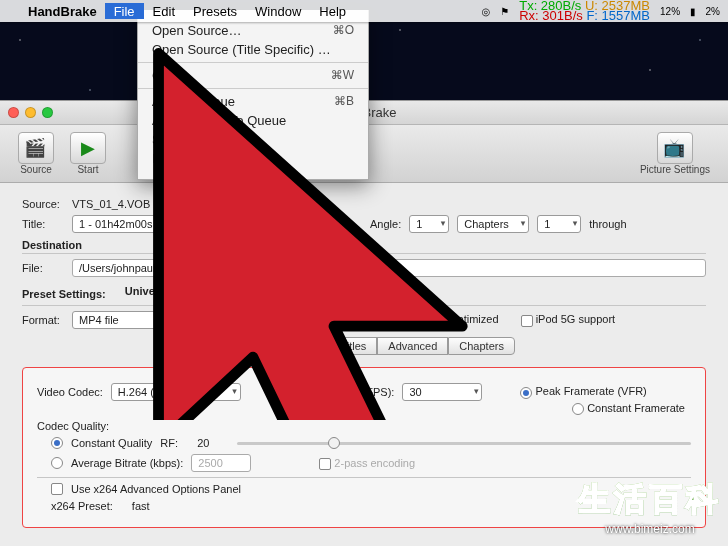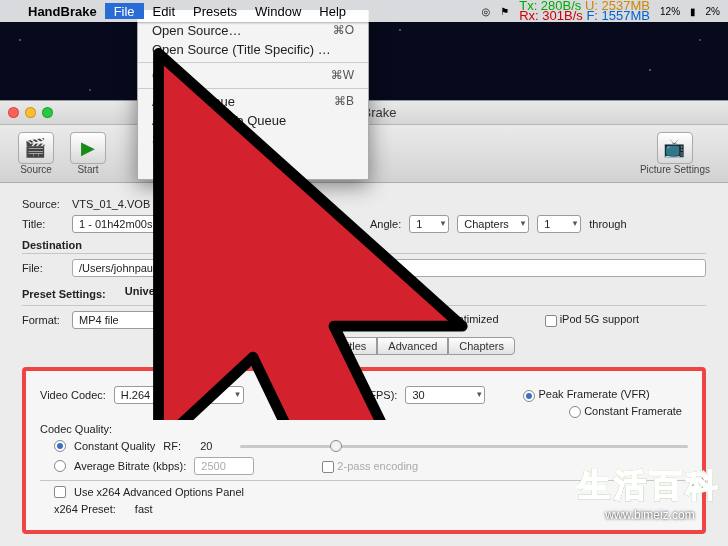--- a/index.html
+++ b/index.html
@@ -51,25 +51,25 @@
   .sectionlabel { font-weight:bold; font-size:11px; margin-top:6px;}
   .hr { border:none; border-top:1px solid #c6c6c6; margin:2px 0 4px;}
   .chk { width:12px; height:12px; border:1px solid #888; border-radius:2px; background:#fff; display:inline-block; vertical-align:middle;}
   .radio { width:12px; height:12px; border:1px solid #888; border-radius:50%; background:#fff; display:inline-block; vertical-align:middle;}
   .radio.on:after{content:"";display:block;width:6px;height:6px;background:#3b6fc7;border-radius:50%;margin:2px auto;}
   .tabs { display:flex; justify-content:center; margin:8px 0 12px;}
   .tabs .tab { border:1px solid #9a9a9a; padding:2px 10px; font-size:11px; background:linear-gradient(#fdfdfd,#e2e2e2); color:#333;}
   .tabs .tab:first-child{border-radius:4px 0 0 4px}
   .tabs .tab:last-child{border-radius:0 4px 4px 0}
   .tabs .tab.active{background:linear-gradient(#c8c8c8,#b0b0b0);}
-  .inset { background:#f6f6f6; border:4px solid #ef4444; border-radius:4px; padding:10px 14px;}
+  .inset { background:#f6f6f6; border:1px solid #ef4444; border-radius:4px; padding:10px 14px;}
   .slider { flex:1; height:3px; background:#c9c9c9; border-radius:2px; position:relative;}
   .slider .thumb { position:absolute; left:20%; top:-5px; width:12px; height:12px; background:#f2f2f2; border:1px solid #888; border-radius:50%;}
   .cursor-arrow { position:absolute; top:40px; left:145px; z-index:20; pointer-events:none;}
-  .watermark { position:absolute; right:6px; bottom:24px; z-index:30; text-align:center; font-family:"STHeiti","SimHei",sans-serif;}
+  .watermark { position:absolute; right:6px; bottom:10px; z-index:30; text-align:center; font-family:"STHeiti","SimHei",sans-serif;}
   .watermark .cn{font-size:32px; font-weight:bold; -webkit-text-stroke:2px #fff;
     background:linear-gradient(#7fc24a,#3a8b2a); -webkit-background-clip:text; color:transparent; letter-spacing:4px;}
   .watermark .url{font-size:12px; color:#fff; text-shadow:0 0 3px #000; font-family:Arial;}
 </style>
 </head>
 <body>
 
 <div class="starfield"></div>
 
 <div class="menubar">
@@ -169,21 +169,21 @@
       <span class="txtfield" style="flex:1">/Users/johnpaulapostol/Desktop/VTS_01_4.mp4</span>
     </div>
 
     <div class="rowline"><span class="sectionlabel">Preset Settings:</span>&nbsp;<span style="font-weight:bold">Universal</span></div>
     <hr class="hr">
     <div class="rowline">
       <span class="lbl">Format:</span>
       <span class="sellike" style="width:130px">MP4 file</span>
       <span style="margin-left:80px"><span class="chk"></span> <span>Large file size</span></span>
       <span style="margin-left:30px"><span class="chk"></span> <span>Web optimized</span></span>
-      <span style="margin-left:38px"><span class="chk"></span> <span>iPod 5G support</span></span>
+      <span style="margin-left:14px"><span class="chk"></span> <span>iPod 5G support</span></span>
     </div>
 
     <div class="tabs">
       <div class="tab active">Video</div>
       <div class="tab">Audio</div>
       <div class="tab">Subtitles</div>
       <div class="tab">Advanced</div>
       <div class="tab">Chapters</div>
     </div>
 

